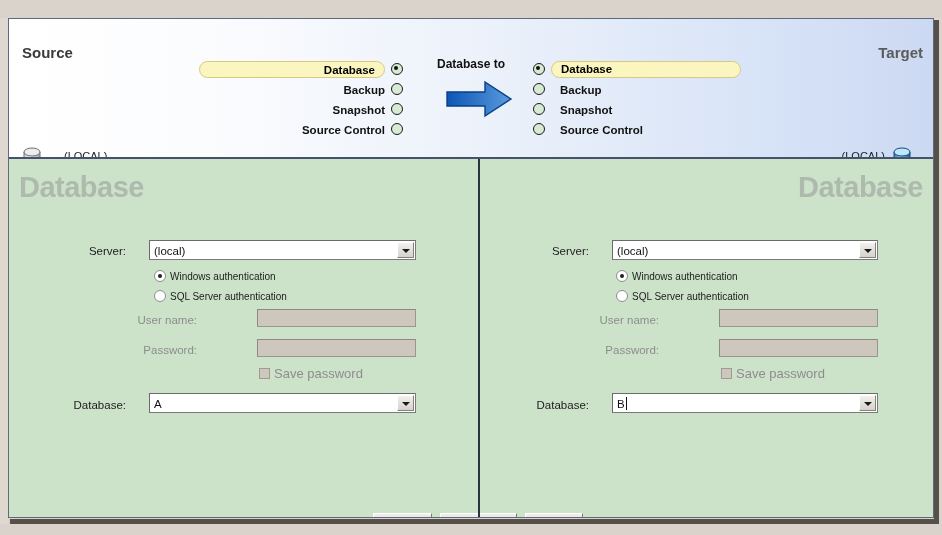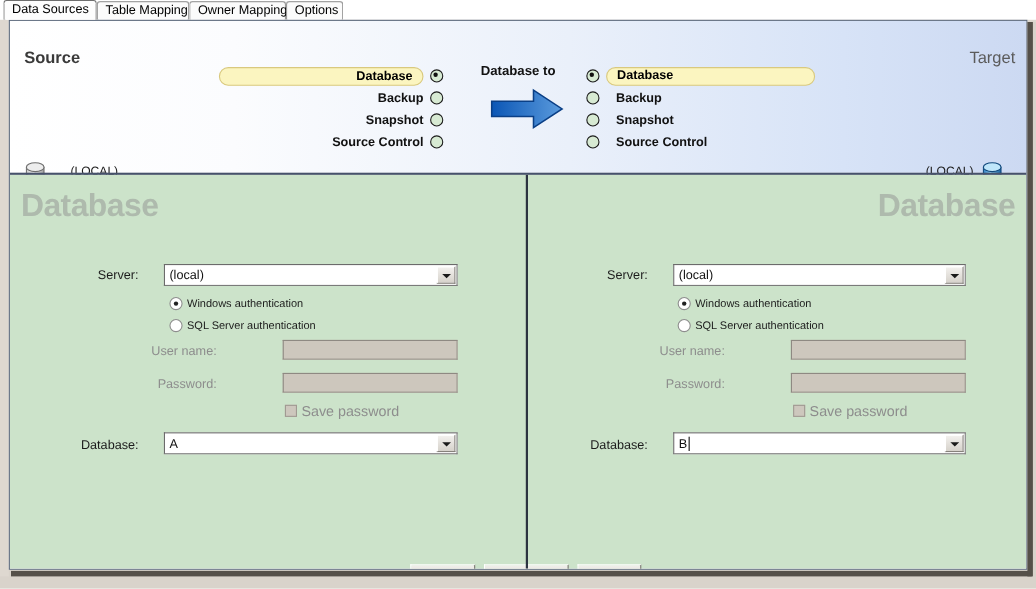--- a/index.html
+++ b/index.html
@@ -43,21 +43,21 @@
 
   
   #header{position:absolute;left:0;top:0;width:924px;height:138px;
           background:linear-gradient(to right,#ffffff 0%,#fbfcfe 22%,#eaf0fa 55%,#d7e3f7 82%,#ccd9f2 100%);}
   #hdr-sep{position:absolute;left:0;top:138px;width:924px;height:2px;
            background:#46526b;}
 
   #lbl-source{position:absolute;left:13px;top:25px;font-size:15px;
               font-weight:bold;color:#3a3a3a;letter-spacing:0px;}
   #lbl-target{position:absolute;right:10px;top:25px;font-size:15px;
-              font-weight:normal;color:#5b5b5b;}
+              font-weight:bold;color:#5b5b5b;}
 
   
   .src-row{position:absolute;height:18px;}
   .src-label{position:absolute;right:24px;top:0;height:18px;line-height:18px;
              font-weight:bold;font-size:11.5px;color:#111;white-space:nowrap;}
   .pill{position:absolute;height:17px;line-height:16px;border-radius:9px;
         background:#fbf5c0;border:1px solid #d9c97e;
         padding:0 9px;font-weight:bold;font-size:11.5px;color:#000;
         box-sizing:border-box;white-space:nowrap;text-align:right;}
 
@@ -146,34 +146,20 @@
            white-space:nowrap;}
 </style>
 </head>
 <body>
 
 <div id="app">
 
   <div id="leftedge"></div>
   <div id="rightedge"></div>
 
-  <div id="tabstrip">
-    <div class="tab active" style="left:3px;width:85px;">
-      <span>Data Sources</span>
-    </div>
-    <div class="tab inactive" style="left:88px;width:84px;">
-      <span>Table Mapping</span>
-    </div>
-    <div class="tab inactive" style="left:172px;width:88px;">
-      <span>Owner Mapping</span>
-    </div>
-    <div class="tab inactive" style="left:260px;width:52px;">
-      <span>Options</span>
-    </div>
-  </div>
 
   <div id="client">
 
     <div id="header">
 
       <div id="lbl-source">Source</div>
       <div id="lbl-target">Target</div>
 
       <div class="src-row" style="left:190px;top:42px;width:216px;">
         <div class="pill" style="left:0px;top:0px;width:186px;">Database</div>

